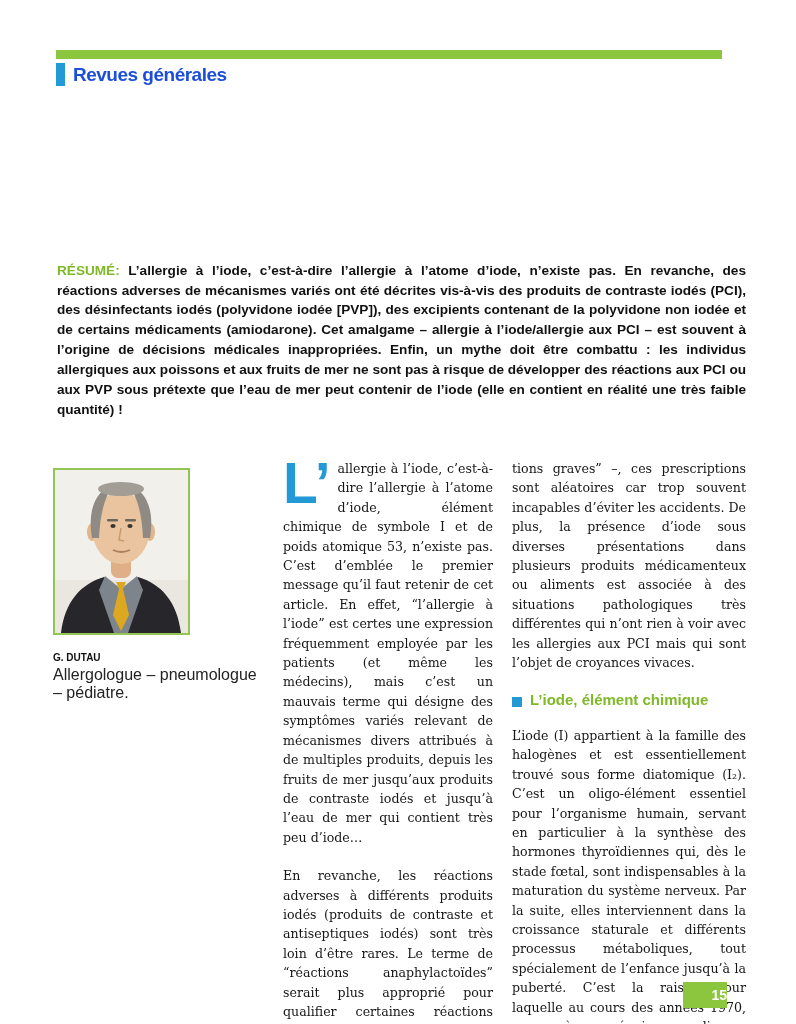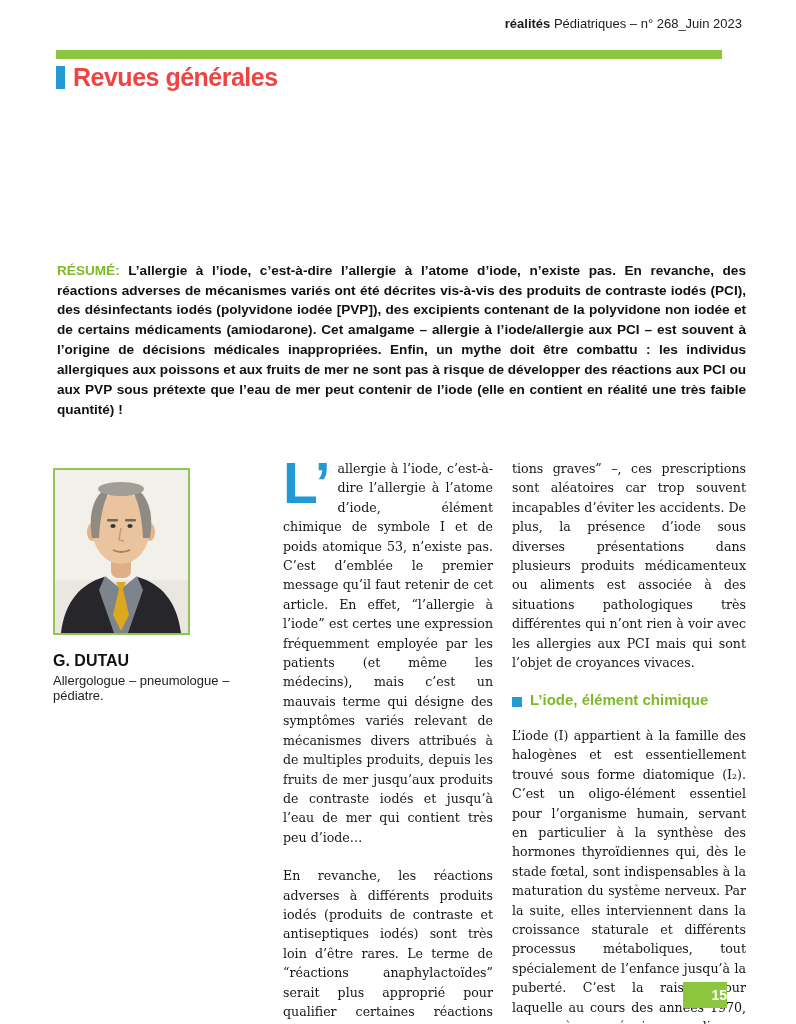--- a/index.html
+++ b/index.html
@@ -7,38 +7,38 @@
     position:relative;width:796px;height:1024px;background:#ffffff;
     font-family:"Liberation Sans",sans-serif;overflow:hidden;color:#141414;
   }
   
   .journal-line{position:absolute;top:16px;right:54px;font-size:13px;color:#1c1c1c;white-space:nowrap;}
   .journal-line .brand{font-weight:bold;}
   .top-bar{position:absolute;left:56px;top:50px;width:666px;height:9px;background:#8CC63E;}
   
   .section-head{position:absolute;left:56px;top:63px;display:flex;align-items:center;gap:8px;}
   .blue-bar{width:9px;height:23px;background:#2399D6;}
-  .section-label{font-size:25px;font-weight:bold;color:#ef4444;letter-spacing:-0.5px;}
+  .section-label{font-size:19px;font-weight:bold;color:#1d4ed8;letter-spacing:-0.5px;}
   
   .article-title{
     position:absolute;left:55px;top:134px;font-size:37px;font-weight:400;
     color:#2E9FD9;letter-spacing:-1.2px;
   }
   
   .resume{
     position:absolute;left:57px;top:247px;width:689px;
     font-size:13.6px;font-weight:bold;line-height:19.9px;text-align:justify;color:#111;
   }
   .resume-label{color:#7FB928;margin-top:36px;}
   
   .author-col{position:absolute;left:53px;top:468px;width:205px;}
   .photo-frame{width:133px;height:163px;border:2px solid #93C554;background:#f0efe9;}
   .photo-frame svg{display:block;}
-  .author-name{margin-top:17px;font-size:16px;font-weight:bold;color:#111;}
-  .author-role{margin-top:3px;font-size:13px;color:#232323;}
+  .author-name{margin-top:17px;font-size:10px;font-weight:bold;color:#111;}
+  .author-role{margin-top:3px;font-size:16px;color:#232323;}
   
   .col1{position:absolute;left:283px;top:459px;width:210px;}
   .col2{position:absolute;left:512px;top:459px;width:234px;}
   .body-text{
     font-family:"DejaVu Serif",serif;font-size:12.6px;line-height:19.4px;
     text-align:justify;color:#161616;margin:0;
   }
   .body-text + .body-text{margin-top:19px;}
   .dropcap{
     float:left;color:#2399D6;font-family:"Liberation Sans",sans-serif;
@@ -52,23 +52,20 @@
     position:absolute;left:683px;top:982px;width:44px;height:26px;background:#8CC63E;
     color:#ffffff;font-weight:bold;font-size:14px;
     display:flex;align-items:center;justify-content:flex-end;
   }
 </style>
 </head>
 <body>
 
 <div class="page">
 
-  <div class="journal-line">
-    <span class="brand">réalités</span><span> Pédiatriques – n° 268_Juin 2023</span>
-  </div>
 
   <div class="top-bar"></div>
 
   <div class="section-head">
     <span class="blue-bar"></span>
     <span class="section-label">Revues générales</span>
   </div>
 
 
   <p class="resume">

